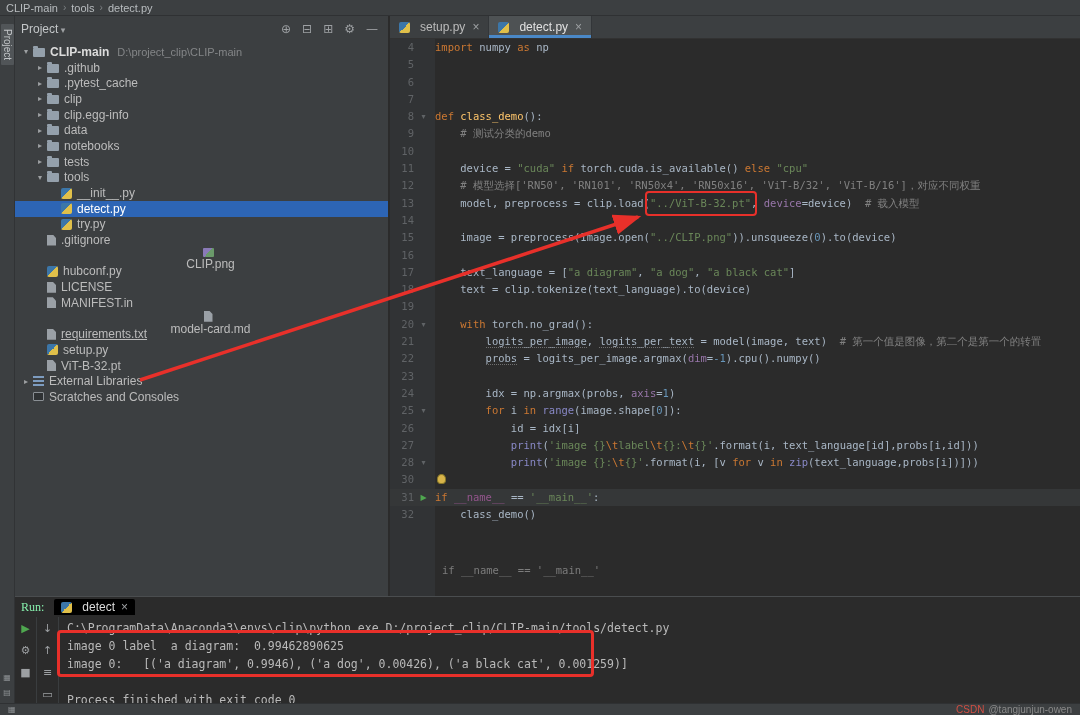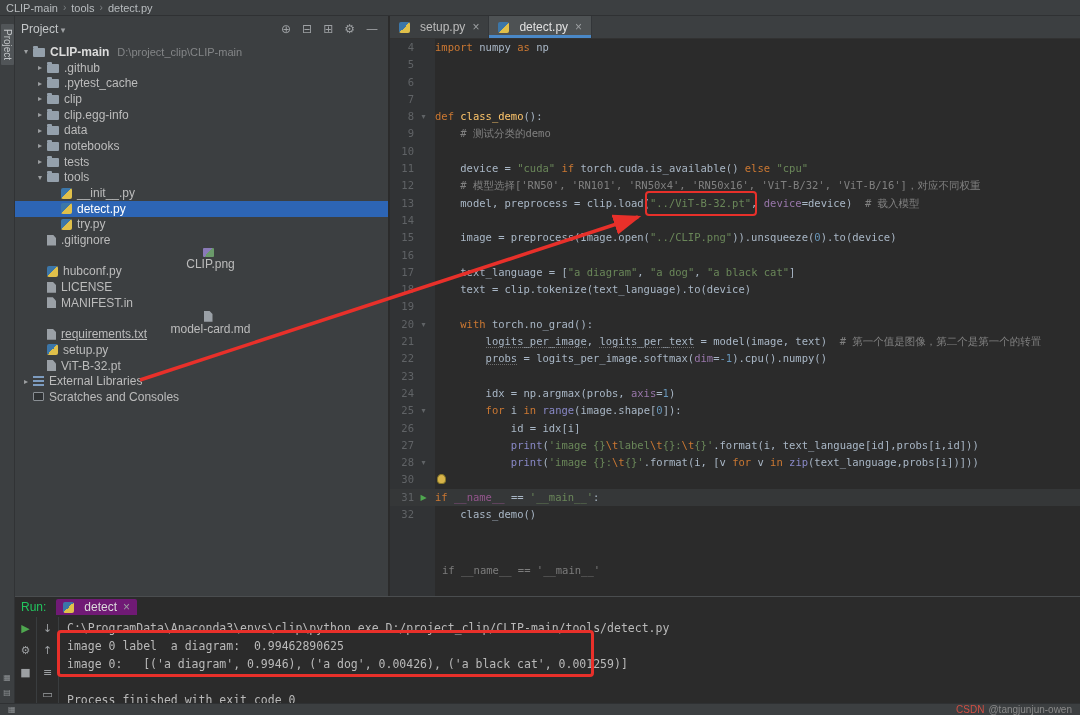--- a/index.html
+++ b/index.html
@@ -106,22 +106,22 @@
 
   .editor-hint { position:absolute; left:52px; bottom:21px;
     font-family:"DejaVu Sans Mono",monospace; font-size:10.5px; color:#7c7c7c; }
 
   
   .run-panel {
     position:absolute; left:15px; top:596px; width:1065px; height:107px;
     background:#2b2b2b; border-top:1px solid #4a4d4f;
   }
   .run-header { height:20px; display:flex; align-items:center; gap:10px; padding-left:6px; font-size:12px; }
-  .run-label { color:#22c55e; }
-  .run-tab { display:flex; align-items:center; gap:5px; padding:1px 7px; background:#701a75;
+  .run-label { color:#86efac;font-family:Liberation Serif, serif; }
+  .run-tab { display:flex; align-items:center; gap:5px; padding:1px 7px; background:#000000;
     color:#dcdcdc; font-size:12px; border-radius:2px 2px 0 0; }
   .run-tab .etab-close { margin-left:1px; }
   .run-body { position:absolute; top:20px; left:0; right:0; bottom:0; display:flex; }
   .run-tools { width:22px; flex:none; display:flex; flex-direction:column; align-items:center;
     gap:9px; padding-top:5px; color:#9da0a3; font-size:11px; font-family:"DejaVu Sans",sans-serif;
     border-right:1px solid #3a3d3f; }
   .run-tools .play { color:#4fa74f; }
   .console { flex:1; padding:2px 0 0 8px; font-family:"DejaVu Sans Mono",monospace;
     font-size:11.5px; line-height:18px; color:#bababa; }
   .cline { white-space:pre; }
@@ -319,21 +319,21 @@
       <div class="code-line"><span class="ln">12</span><span class="gmark"></span><span class="ctext"><span class="tok-p">    </span><span class="tok-c"># 模型选择['RN50', 'RN101', 'RN50x4', 'RN50x16', 'ViT-B/32', 'ViT-B/16']，对应不同权重</span></span></div>
       <div class="code-line"><span class="ln">13</span><span class="gmark"></span><span class="ctext"><span class="tok-p">    model, preprocess = clip.load(</span><span class="tok-s">"../ViT-B-32.pt"</span><span class="tok-p">, </span><span class="tok-a">device</span><span class="tok-p">=device)  </span><span class="tok-c"># 载入模型</span></span></div>
       <div class="code-line"><span class="ln">14</span><span class="gmark"></span><span class="ctext"></span></div>
       <div class="code-line"><span class="ln">15</span><span class="gmark"></span><span class="ctext"><span class="tok-p">    image = preprocess(Image.open(</span><span class="tok-s">"../CLIP.png"</span><span class="tok-p">)).unsqueeze(</span><span class="tok-n">0</span><span class="tok-p">).to(device)</span></span></div>
       <div class="code-line"><span class="ln">16</span><span class="gmark"></span><span class="ctext"></span></div>
       <div class="code-line"><span class="ln">17</span><span class="gmark"></span><span class="ctext"><span class="tok-p">    text_language = [</span><span class="tok-s">"a diagram"</span><span class="tok-p">, </span><span class="tok-s">"a dog"</span><span class="tok-p">, </span><span class="tok-s">"a black cat"</span><span class="tok-p">]</span></span></div>
       <div class="code-line"><span class="ln">18</span><span class="gmark"></span><span class="ctext"><span class="tok-p">    text = clip.tokenize(text_language).to(device)</span></span></div>
       <div class="code-line"><span class="ln">19</span><span class="gmark"></span><span class="ctext"></span></div>
       <div class="code-line"><span class="ln">20</span><span class="gmark">▾</span><span class="ctext"><span class="tok-p">    </span><span class="tok-k">with</span><span class="tok-p"> torch.no_grad():</span></span></div>
       <div class="code-line"><span class="ln">21</span><span class="gmark"></span><span class="ctext"><span class="tok-p">        </span><span class="tok-u">logits_per_image</span><span class="tok-p">, </span><span class="tok-u">logits_per_text</span><span class="tok-p"> = model(image, text)  </span><span class="tok-c"># 第一个值是图像，第二个是第一个的转置</span></span></div>
-      <div class="code-line"><span class="ln">22</span><span class="gmark"></span><span class="ctext"><span class="tok-p">        </span><span class="tok-u">probs</span><span class="tok-p"> = logits_per_image.softmax(</span><span class="tok-a">dim</span><span class="tok-p">=</span><span class="tok-n">-1</span><span class="tok-p">).cpu().numpy()</span></span></div>
+      <div class="code-line"><span class="ln">22</span><span class="gmark"></span><span class="ctext"><span class="tok-p">        </span><span class="tok-u">probs</span><span class="tok-p"> = logits_per_image.argmax(</span><span class="tok-a">dim</span><span class="tok-p">=</span><span class="tok-n">-1</span><span class="tok-p">).cpu().numpy()</span></span></div>
       <div class="code-line"><span class="ln">23</span><span class="gmark"></span><span class="ctext"></span></div>
       <div class="code-line"><span class="ln">24</span><span class="gmark"></span><span class="ctext"><span class="tok-p">        idx = np.argmax(probs, </span><span class="tok-a">axis</span><span class="tok-p">=</span><span class="tok-n">1</span><span class="tok-p">)</span></span></div>
       <div class="code-line"><span class="ln">25</span><span class="gmark">▾</span><span class="ctext"><span class="tok-p">        </span><span class="tok-k">for</span><span class="tok-p"> i </span><span class="tok-k">in</span><span class="tok-p"> </span><span class="tok-b">range</span><span class="tok-p">(image.shape[</span><span class="tok-n">0</span><span class="tok-p">]):</span></span></div>
       <div class="code-line"><span class="ln">26</span><span class="gmark"></span><span class="ctext"><span class="tok-p">            id = idx[i]</span></span></div>
       <div class="code-line"><span class="ln">27</span><span class="gmark"></span><span class="ctext"><span class="tok-p">            </span><span class="tok-b">print</span><span class="tok-p">(</span><span class="tok-s">'image {}</span><span class="tok-e">\t</span><span class="tok-s">label</span><span class="tok-e">\t</span><span class="tok-s">{}:</span><span class="tok-e">\t</span><span class="tok-s">{}'</span><span class="tok-p">.format(i, text_language[id],probs[i,id]))</span></span></div>
       <div class="code-line"><span class="ln">28</span><span class="gmark">▾</span><span class="ctext"><span class="tok-p">            </span><span class="tok-b">print</span><span class="tok-p">(</span><span class="tok-s">'image {}:</span><span class="tok-e">\t</span><span class="tok-s">{}'</span><span class="tok-p">.format(i, [v </span><span class="tok-k">for</span><span class="tok-p"> v </span><span class="tok-k">in</span><span class="tok-p"> </span><span class="tok-b">zip</span><span class="tok-p">(text_language,probs[i])]))</span></span></div>
       <div class="code-line"><span class="ln">30</span><span class="gmark"></span><span class="ctext"><span class="bulb"></span></span></div>
       <div class="code-line current"><span class="ln">31</span><span class="gmark run">▶</span><span class="ctext"><span class="tok-k">if</span><span class="tok-p"> </span><span class="tok-d">__name__</span><span class="tok-p"> == </span><span class="tok-s">'__main__'</span><span class="tok-p">:</span></span></div>
       <div class="code-line"><span class="ln">32</span><span class="gmark"></span><span class="ctext"><span class="tok-p">    class_demo()</span></span></div>
     </div>

